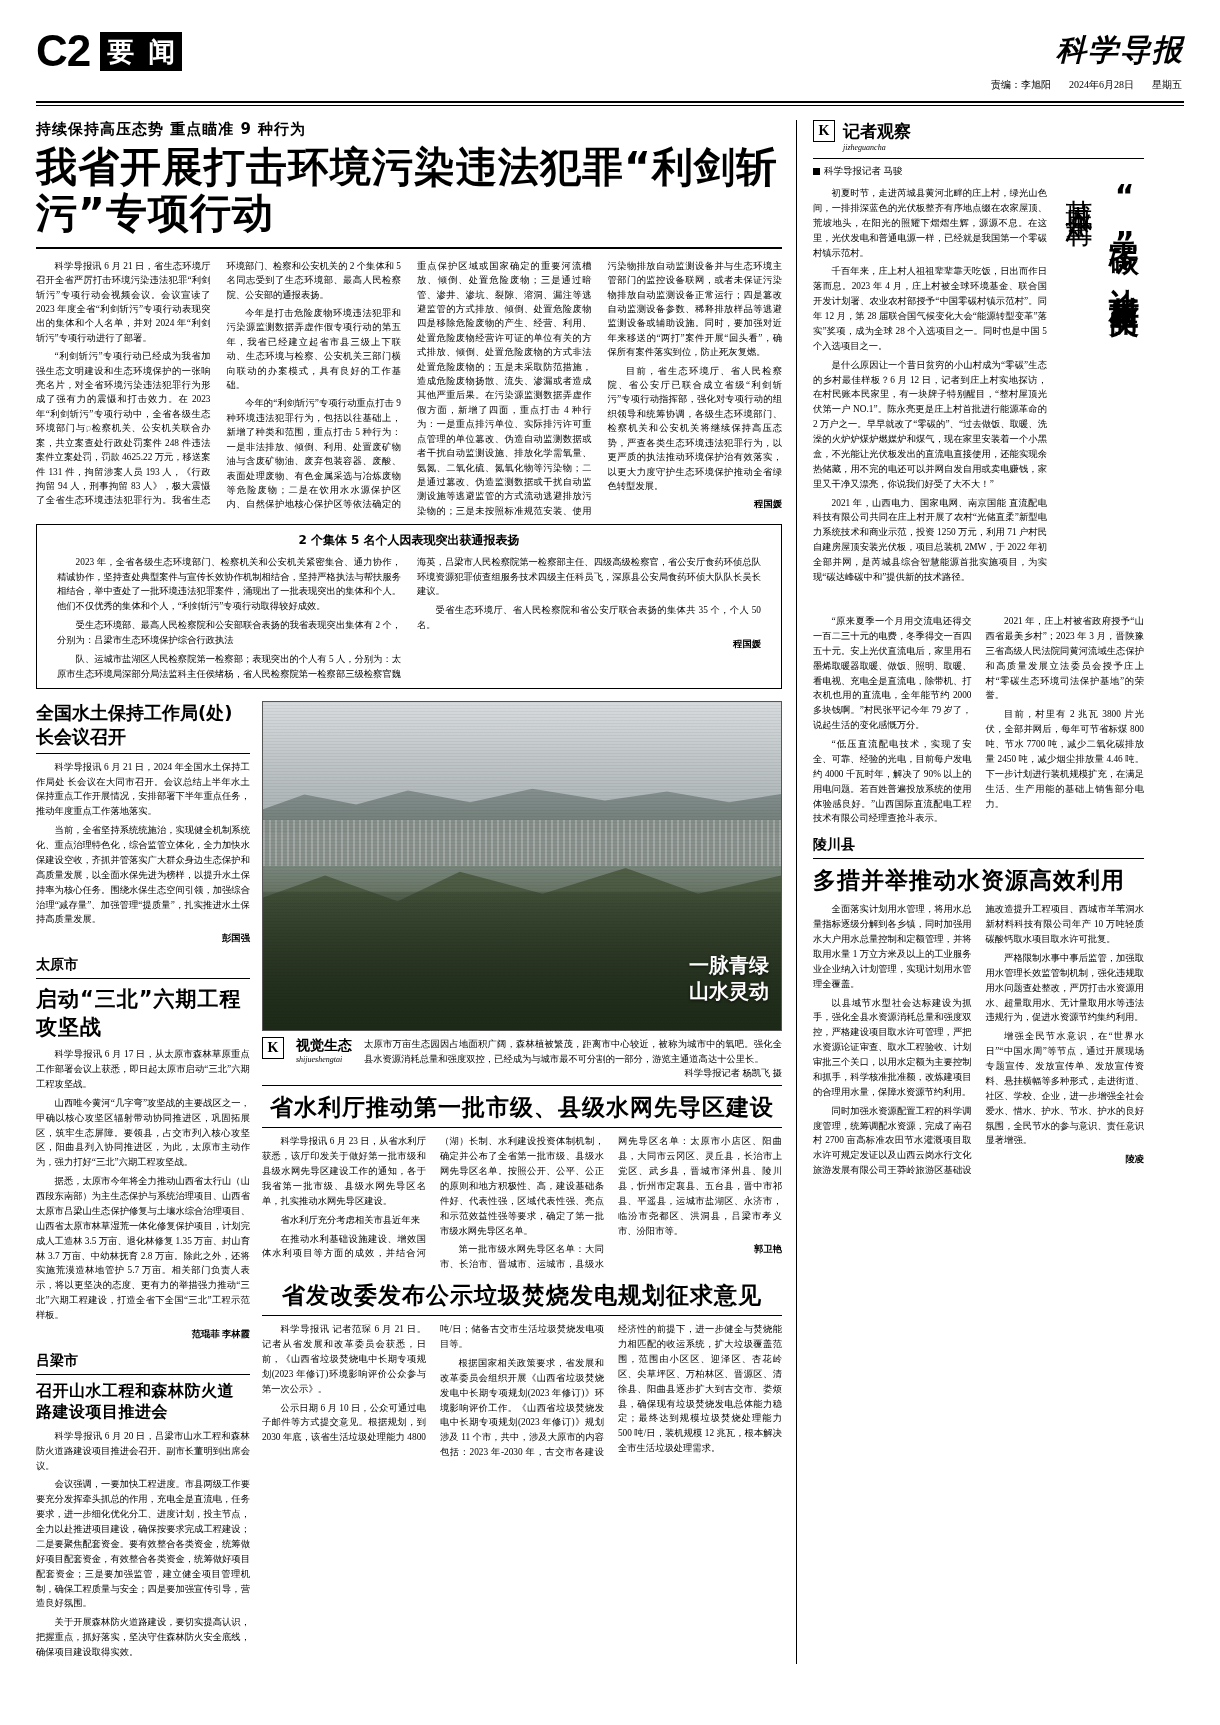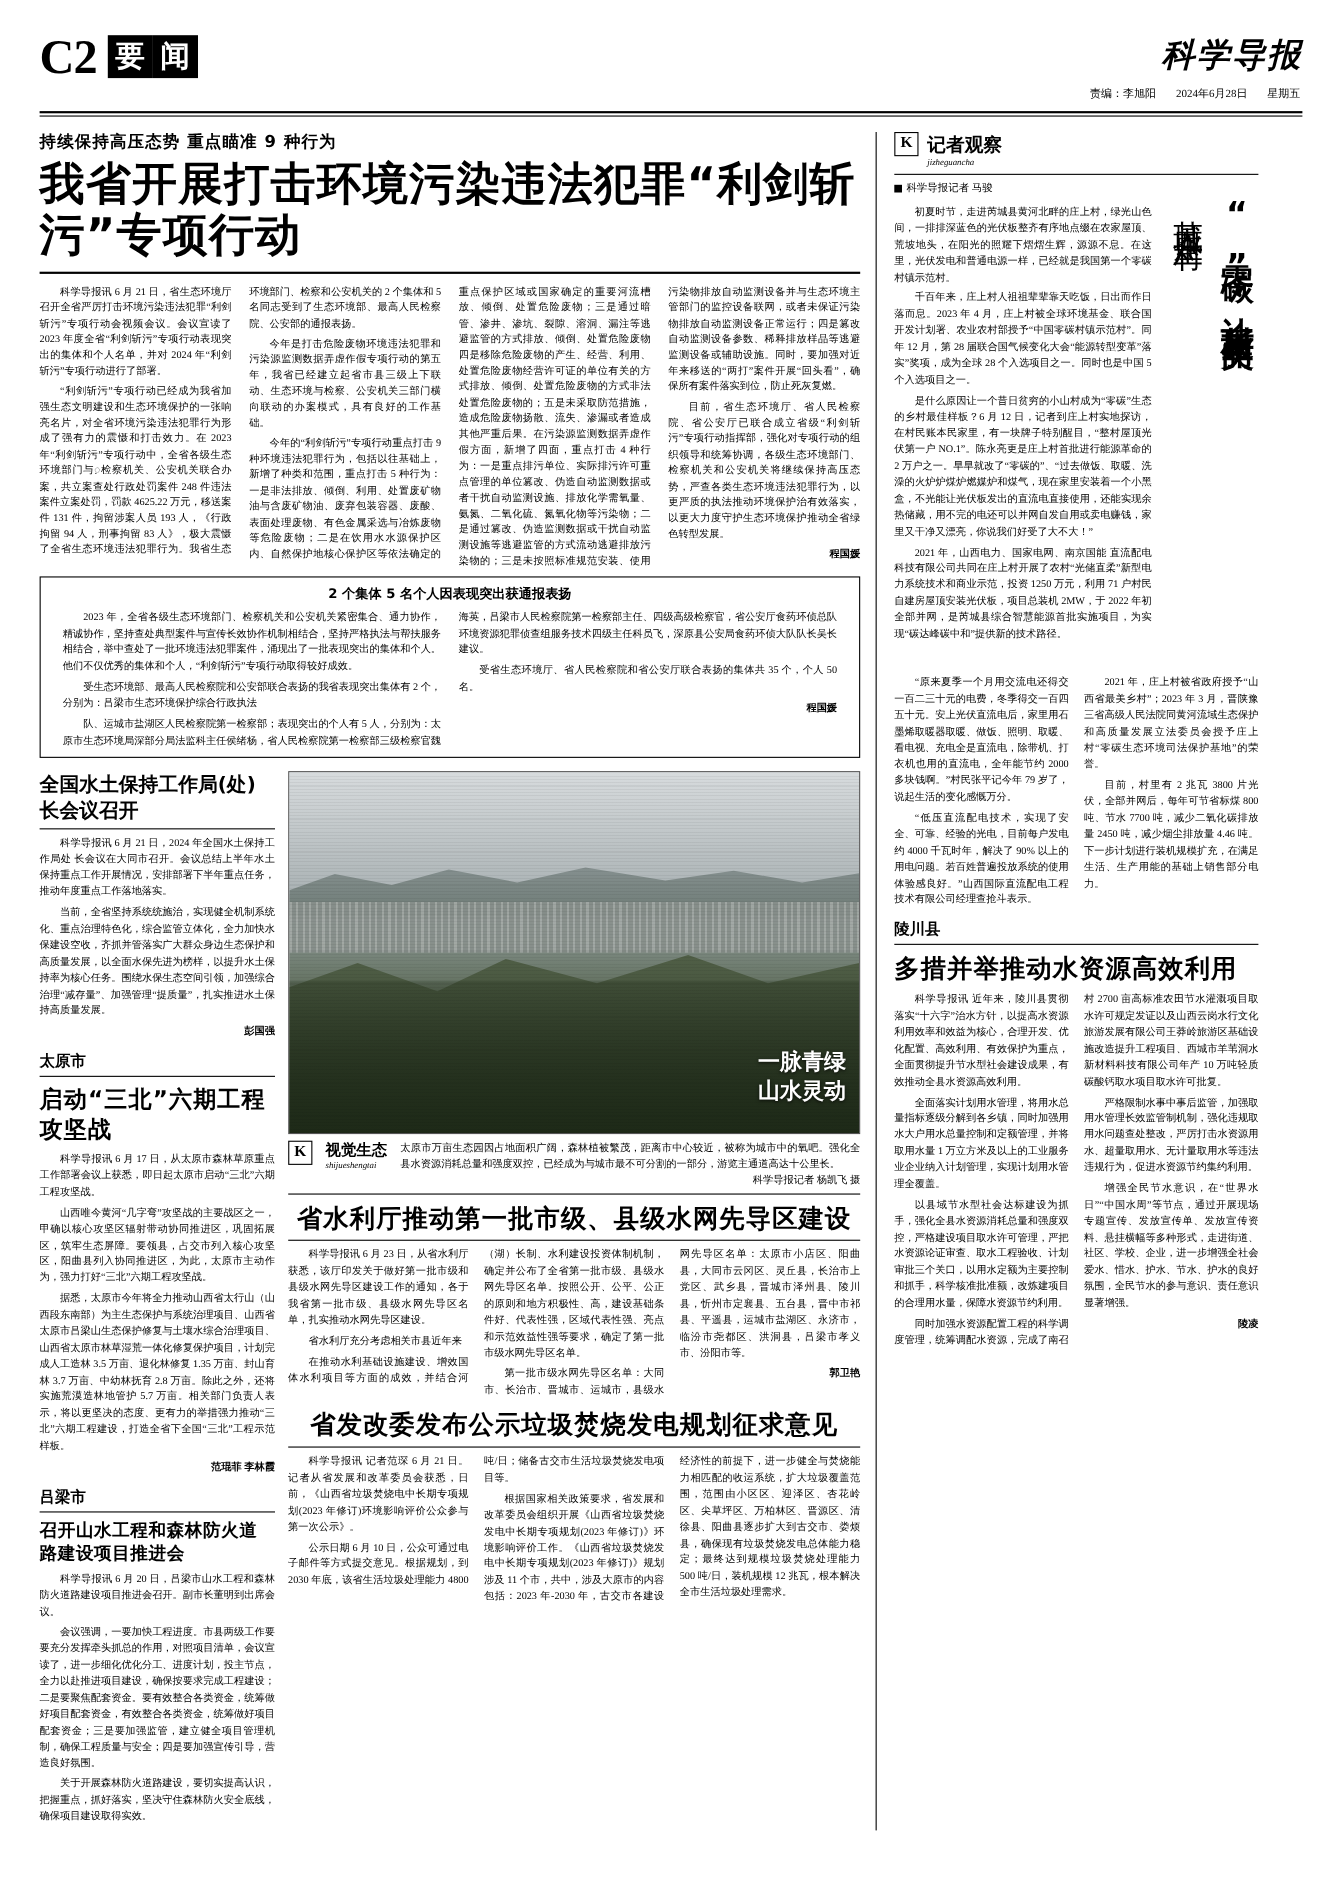--- a/index.html
+++ b/index.html
@@ -9,21 +9,21 @@
     background:#ffffff;
     font-family:"Liberation Serif", serif;
     color:#000;
     position:relative;
   }
   .page { position:relative; width:1220px; height:1725px; padding:0 36px; }
 
   
   .masthead { display:flex; align-items:flex-start; justify-content:space-between; padding-top:26px; }
   .mh-left { display:flex; align-items:center; gap:10px; }
-  .mh-pageno { font-family:Liberation Serif, serif; font-size:44px; font-weight:bold; letter-spacing:-1px; }
+  .mh-pageno { font-family:Liberation Sans, sans-serif; font-size:44px; font-weight:bold; letter-spacing:-1px; }
   .mh-section { display:flex; }
   .mh-section span {
     display:inline-block; font-size:27px; font-weight:bold; line-height:1;
     padding:6px 7px; font-family:"DejaVu Sans", sans-serif;
   }
   .mh-s1 { background:#000; color:#fff; }
   .mh-s2 { background:#000; color:#fff; }
   .mh-right { text-align:right; padding-top:4px; }
   .mh-logo {
     font-family:"Liberation Serif", serif; font-style:italic; font-weight:bold;
@@ -187,21 +187,21 @@
             <p>山西唯今黄河“几字弯”攻坚战的主要战区之一，甲确以核心攻坚区辐射带动协同推进区，巩固拓展区，筑牢生态屏障。要领县，占交市列入核心攻坚区，阳曲县列入协同推进区，为此，太原市主动作为，强力打好“三北”六期工程攻坚战。</p>
             <p>据悉，太原市今年将全力推动山西省太行山（山西段东南部）为主生态保护与系统治理项目、山西省太原市吕梁山生态保护修复与土壤水综合治理项目、山西省太原市林草湿荒一体化修复保护项目，计划完成人工造林 3.5 万亩、退化林修复 1.35 万亩、封山育林 3.7 万亩、中幼林抚育 2.8 万亩。除此之外，还将实施荒漠造林地管护 5.7 万亩。相关部门负责人表示，将以更坚决的态度、更有力的举措强力推动“三北”六期工程建设，打造全省下全国“三北”工程示范样板。</p>
             <p class="sign">范琨菲 李林霞</p>
           </div>
 
           <div class="city-h">吕梁市</div>
           <div class="rule-sub"></div>
           <div class="title-3">召开山水工程和森林防火道路建设项目推进会</div>
           <div class="small-txt">
             <p>科学导报讯 6 月 20 日，吕梁市山水工程和森林防火道路建设项目推进会召开。副市长董明到出席会议。</p>
-            <p>会议强调，一要加快工程进度。市县两级工作要要充分发挥牵头抓总的作用，对照项目清单，会议宣读了，进一步细化优化分工、进度计划，投主节点，全力以赴推进项目建设，确保按要求完成工程建设；二是要聚焦配套资金。要有效整合各类资金，统筹做好项目配套资金，有效整合各类资金，统筹做好项目配套资金；三是要加强监管，建立健全项目管理机制，确保工程质量与安全；四是要加强宣传引导，营造良好氛围。</p>
+            <p>会议强调，一要加快工程进度。市县两级工作要要充分发挥牵头抓总的作用，充电全是直流电，任务要求，进一步细化优化分工、进度计划，投主节点，全力以赴推进项目建设，确保按要求完成工程建设；二是要聚焦配套资金。要有效整合各类资金，统筹做好项目配套资金，有效整合各类资金，统筹做好项目配套资金；三是要加强监管，建立健全项目管理机制，确保工程质量与安全；四是要加强宣传引导，营造良好氛围。</p>
             <p>关于开展森林防火道路建设，要切实提高认识，把握重点，抓好落实，坚决守住森林防火安全底线，确保项目建设取得实效。</p>
 
           </div>
         </div>
 
         <div class="mid-right">
           <div class="photo-box">
             <div class="ph-sky"></div>
             <div class="ph-mount"></div>
             <div class="ph-city"></div>
@@ -280,21 +280,20 @@
         <p>“原来夏季一个月用交流电还得交一百二三十元的电费，冬季得交一百四五十元。安上光伏直流电后，家里用石墨烯取暖器取暖、做饭、照明、取暖、看电视、充电全是直流电，除带机、打衣机也用的直流电，全年能节约 2000 多块钱啊。”村民张平记今年 79 岁了，说起生活的变化感慨万分。</p>
         <p>“低压直流配电技术，实现了安全、可靠、经验的光电，目前每户发电约 4000 千瓦时年，解决了 90% 以上的用电问题。若百姓普遍投放系统的使用体验感良好。”山西国际直流配电工程技术有限公司经理查抢斗表示。</p>
         <p>2021 年，庄上村被省政府授予“山西省最美乡村”；2023 年 3 月，晋陕豫三省高级人民法院同黄河流域生态保护和高质量发展立法委员会授予庄上村“零碳生态环境司法保护基地”的荣誉。</p>
         <p>目前，村里有 2 兆瓦 3800 片光伏，全部并网后，每年可节省标煤 800 吨、节水 7700 吨，减少二氧化碳排放量 2450 吨，减少烟尘排放量 4.46 吨。下一步计划进行装机规模扩充，在满足生活、生产用能的基础上销售部分电力。</p>
       </div>
 
       <div class="city-h">陵川县</div>
       <div class="rule-sub"></div>
       <div class="title-2" style="font-size:23px;">多措并举推动水资源高效利用</div>
       <div class="rc-body">
-        <p>科学导报讯 近年来，陵川县贯彻落实“十六字”治水方针，以提高水资源利用效率和效益为核心，合理开发、优化配置、高效利用、有效保护为重点，全面贯彻提升节水型社会建设成果，有效推动全县水资源高效利用。</p>
         <p>全面落实计划用水管理，将用水总量指标逐级分解到各乡镇，同时加强用水大户用水总量控制和定额管理，并将取用水量 1 万立方米及以上的工业服务业企业纳入计划管理，实现计划用水管理全覆盖。</p>
         <p>以县域节水型社会达标建设为抓手，强化全县水资源消耗总量和强度双控，严格建设项目取水许可管理，严把水资源论证审查、取水工程验收、计划审批三个关口，以用水定额为主要控制和抓手，科学核准批准额，改炼建项目的合理用水量，保障水资源节约利用。</p>
         <p>同时加强水资源配置工程的科学调度管理，统筹调配水资源，完成了南召村 2700 亩高标准农田节水灌溉项目取水许可规定发证以及山西云岗水行文化旅游发展有限公司王莽岭旅游区基础设施改造提升工程项目、西城市羊苇洞水新材料科技有限公司年产 10 万吨轻质碳酸钙取水项目取水许可批复。</p>
         <p>严格限制水事中事后监管，加强取用水管理长效监管制机制，强化违规取用水问题查处整改，严厉打击水资源用水、超量取用水、无计量取用水等违法违规行为，促进水资源节约集约利用。</p>
         <p>增强全民节水意识，在“世界水日”“中国水周”等节点，通过开展现场专题宣传、发放宣传单、发放宣传资料、悬挂横幅等多种形式，走进街道、社区、学校、企业，进一步增强全社会爱水、惜水、护水、节水、护水的良好氛围，全民节水的参与意识、责任意识显著增强。</p>
         <p class="sign">陵凌</p>
       </div>
     </div>
   </div>
 

